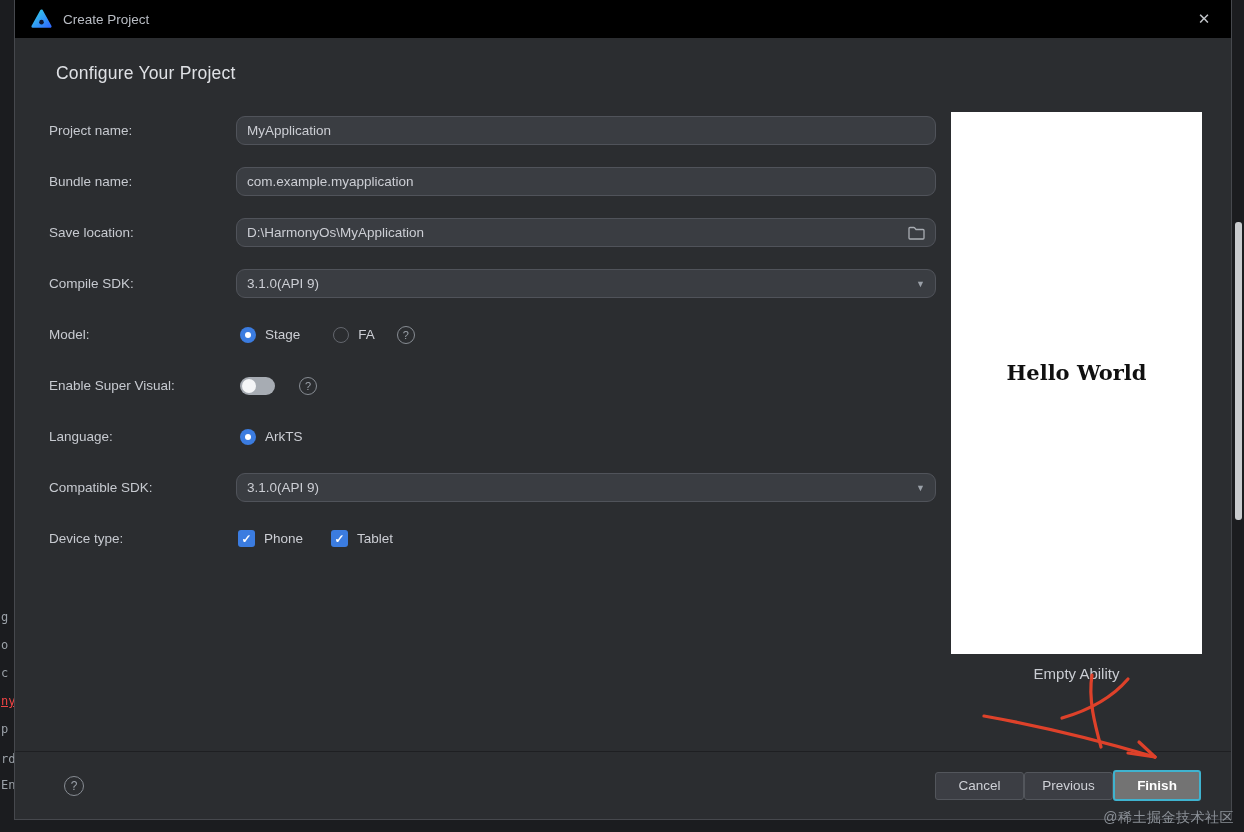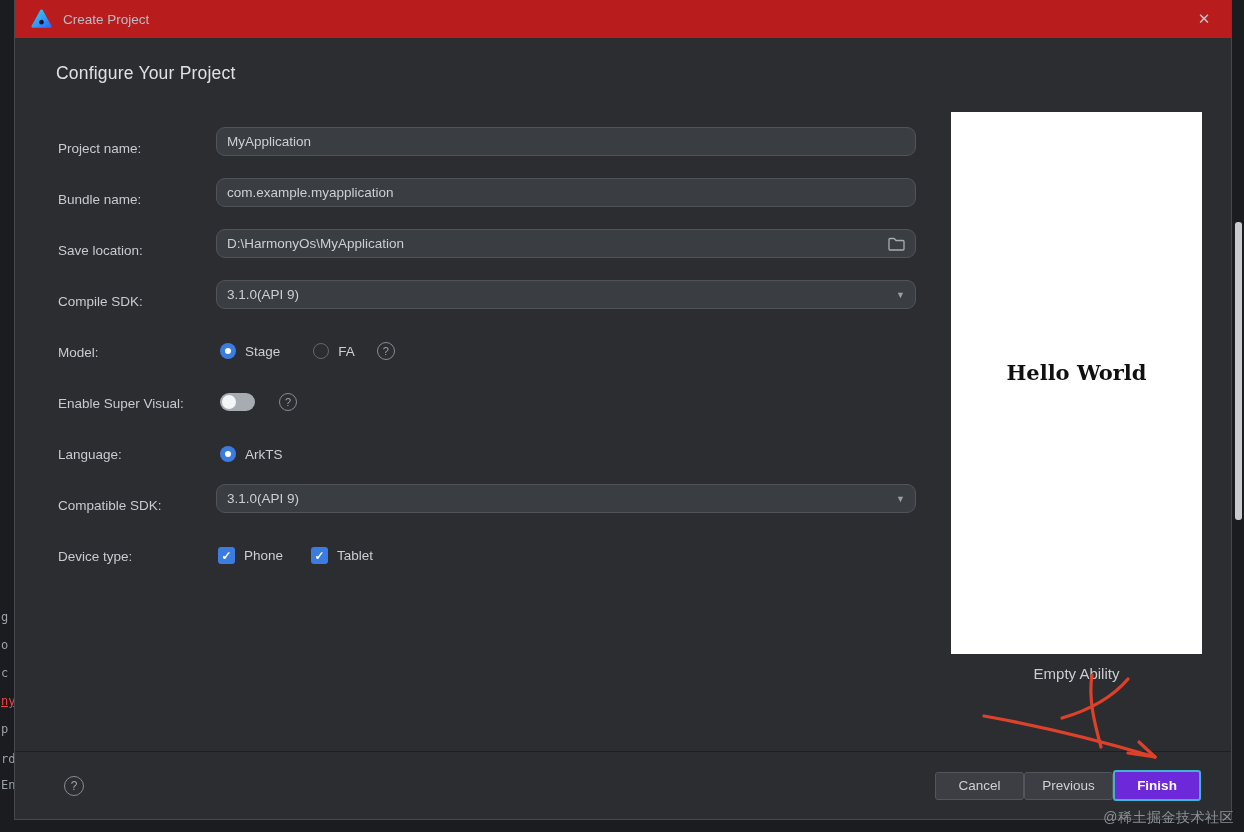--- a/index.html
+++ b/index.html
@@ -14,36 +14,36 @@
   .bg-fragment.link { color:#ef4444; text-decoration:underline; }
   .bg-scrollbar { position:absolute; left:1235px; top:222px; width:7px; height:298px; background:#c9cbce; border-radius:3px; z-index:1; }
 
   
   .dialog {
     position:absolute; left:14px; top:0; width:1218px; height:820px;
     background:#2b2d30; border:1px solid #46484d; border-top:none;
     display:flex; flex-direction:column; z-index:2;
   }
   .titlebar {
-    height:38px; background:#b91c1c; display:flex; align-items:center;
+    height:38px; background:#000000; display:flex; align-items:center;
     padding:0 12px 0 16px; flex-shrink:0;
   }
   .logo { width:21px; height:21px; margin-right:11px; flex-shrink:0; }
   .title { color:#b9bdc4; font-size:13.5px; }
   .close-btn {
     margin-left:auto; width:30px; height:30px; display:flex; align-items:center; justify-content:center;
     color:#c2c5ca; font-size:15px; cursor:pointer;
   }
 
   .dialog-body { position:relative; flex:1; }
   .heading { position:absolute; left:41px; top:25px; font-size:17.5px; font-weight:500; color:#dfe1e5; letter-spacing:.2px; }
 
   
   .form { position:absolute; left:0; top:67px; width:920px; }
-  .row { display:flex; align-items:flex-end; height:51px; padding-left:43px; }
+  .row { display:flex; align-items:center; height:51px; padding-left:34px;gap:29px; }
   .flabel { width:158px; flex-shrink:0; font-size:13.5px; color:#c7cad0; }
   .ctrl { width:700px; display:flex; align-items:center; position:relative; }
 
   .tinput {
     width:700px; height:29px; background:#3a3d42; border:1px solid #50535a; border-radius:9px;
     display:flex; align-items:center; padding:0 10px; font-size:13.5px; color:#ccced4; cursor:text;
   }
   .tinput .val { white-space:nowrap; overflow:hidden; }
   .tinput .trail { margin-left:auto; display:flex; align-items:center; }
   .dd-arrow { margin-left:auto; font-size:9px; color:#9aa0a8; }
@@ -84,21 +84,21 @@
     display:flex; align-items:center; padding:0 30px 0 49px;
   }
   .footer .help { width:20px; height:20px; font-size:12px; }
   .btns { margin-left:auto; display:flex; align-items:center; }
   .btn {
     min-width:89px; height:28px; padding:0 16px; border-radius:3px;
     background:#3c3e44; border:1px solid #53565c; color:#ced0d6; font-size:13.5px;
     display:flex; align-items:center; justify-content:center; cursor:pointer;
   }
   .btn.primary {
-    min-width:88px; height:31px; background:#6d28d9; border:2px solid #3fb3cf; color:#ffffff; font-weight:600;
+    min-width:88px; height:31px; background:#737373; border:2px solid #3fb3cf; color:#ffffff; font-weight:600;
   }
 
   
   .annotations { position:absolute; left:0; top:0; z-index:50; pointer-events:none; }
   .watermark {
     position:absolute; right:10px; bottom:5px; z-index:60; font-size:14px; color:#8b9097; letter-spacing:.5px;margin-top:8px;
   }
 </style>
 </head>
 <body>

